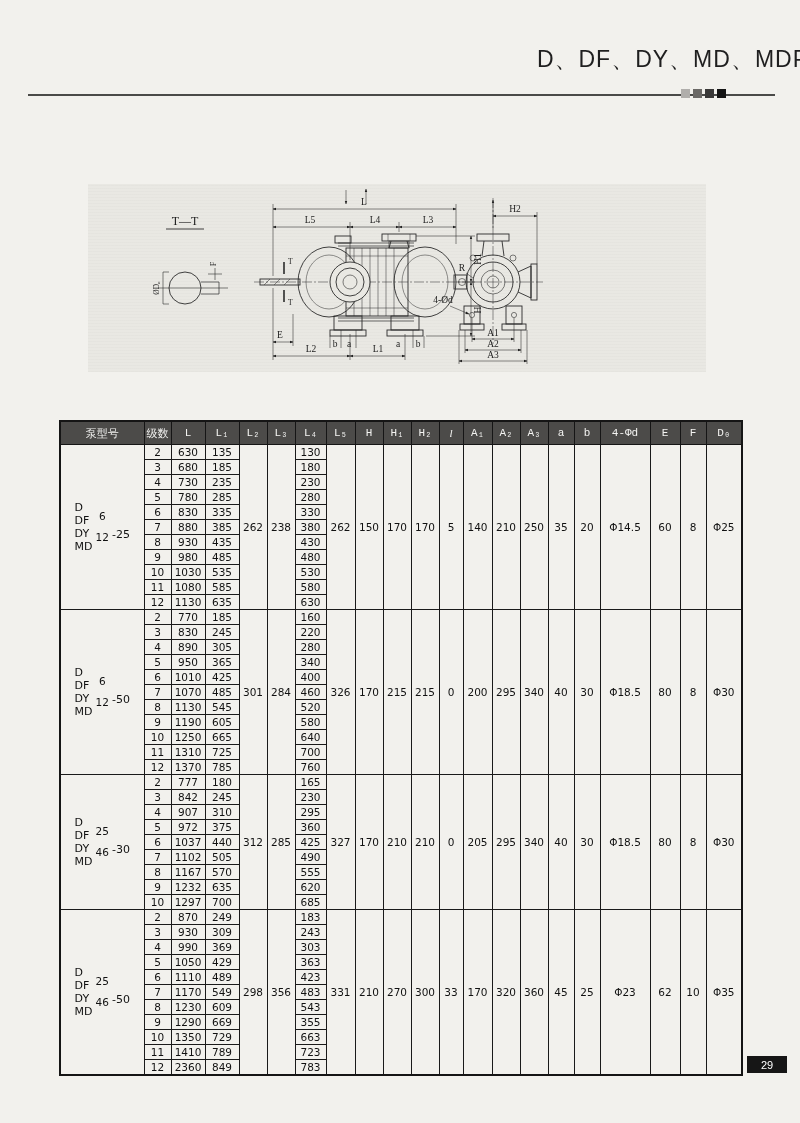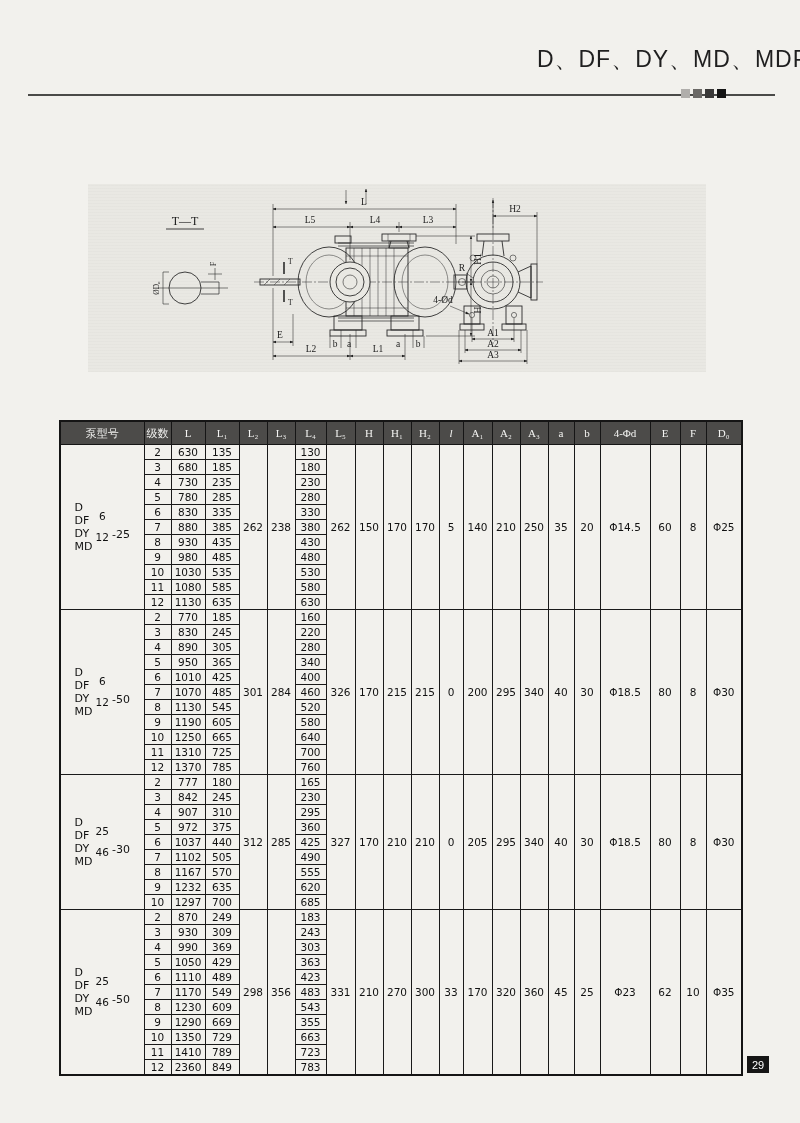--- a/index.html
+++ b/index.html
@@ -29,32 +29,32 @@
   .drawing-panel{position:absolute;left:88px;top:184px;width:618px;height:188px;background:#e9e8e3;
     background-image:repeating-linear-gradient(0deg, rgba(0,0,0,.015) 0 1px, transparent 1px 3px);}
   .drawing-panel svg{display:block;}
   .dim-label{font-family:"Liberation Serif","DejaVu Serif",serif;font-size:9.5px;fill:#1d1d1d;}
   .dim-label-sm{font-family:"Liberation Serif","DejaVu Serif",serif;font-size:7.5px;fill:#1d1d1d;}
 
   
   table.dims{position:absolute;left:59px;top:420px;width:682px;border-collapse:collapse;table-layout:fixed;
     font-size:10.5px;color:#111;border:2px solid #151515;}
   table.dims th{background:#4c4b49;color:#f4f4f2;font-weight:normal;font-size:11px;height:22px;
-    border:1px solid #151515;padding:0;font-family:Liberation Serif, serif;}
+    border:1px solid #151515;padding:0;font-family:Liberation Mono, monospace;}
   table.dims td{border:1px solid #1a1a1a;text-align:center;height:14px;padding:0;line-height:13px;
     font-family:"DejaVu Sans","Liberation Sans",sans-serif;}
   table.dims .italic-hdr{font-style:italic;font-family:"Liberation Serif","DejaVu Serif",serif;}
   td.model-cell{vertical-align:middle;}
   .model{display:flex;align-items:center;justify-content:center;gap:3px;}
   .mletters{text-align:left;font-size:11px;line-height:13px;}
   .mfrac{display:flex;flex-direction:column;font-size:10.5px;line-height:11px;gap:10px;}
   .msuffix{font-size:11px;margin-top:14px;}
 
   
-  .page-badge{position:absolute;left:747px;top:1056px;width:22px;height:17px;background:#161616;color:#fff;
+  .page-badge{position:absolute;left:747px;top:1056px;width:40px;height:17px;background:#161616;color:#fff;
     font-size:11px;display:flex;align-items:center;justify-content:center;}
 </style>
 </head>
 <body>
 
 <div class="page">
 
   <div class="doc-title">D、DF、DY、MD、MDP</div>
   <div class="head-rule"></div>
   <div class="rule-squares">

